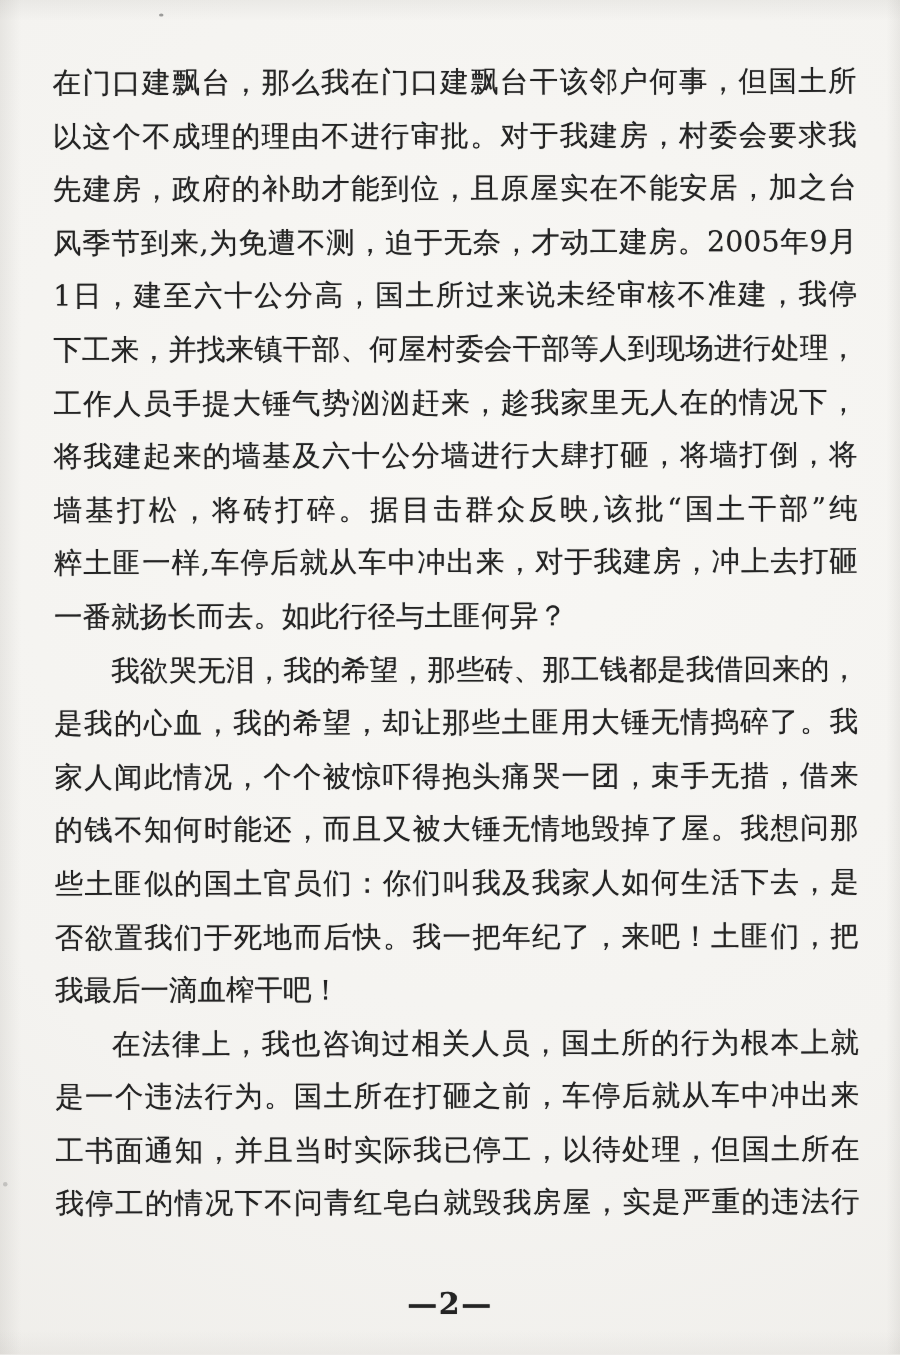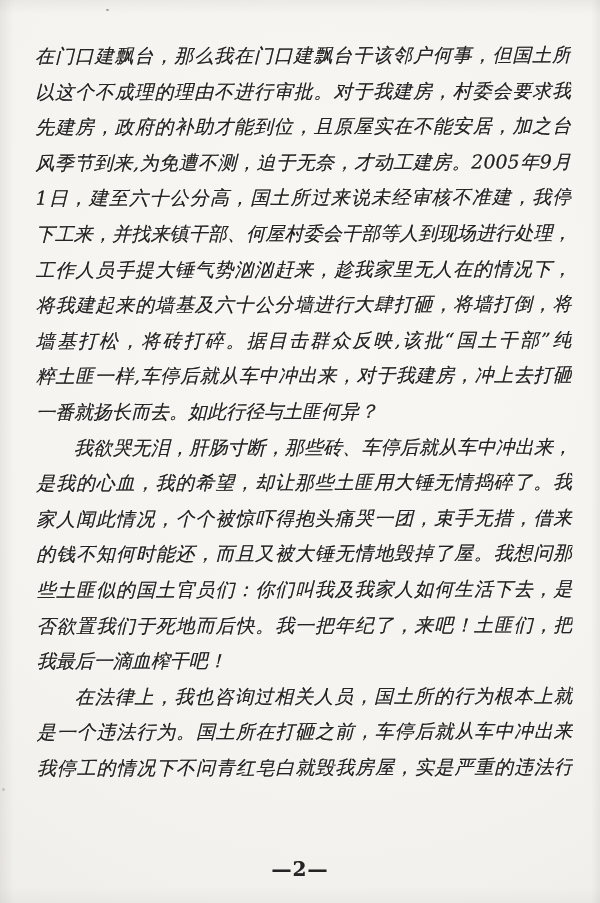--- a/index.html
+++ b/index.html
@@ -34,21 +34,20 @@
     line-height: 35.6px;
     height: 35.6px;
     font-weight: 500;
     color: #242424;
     text-align: justify;
     text-align-last: justify;
     text-justify: inter-character;
     text-shadow: 0 0 0.6px rgba(30,30,30,.55);
     white-space: normal;
     overflow: hidden;
-    font-style: italic;
   }
   .line.short {
     text-align: center;
     text-align-last: left;
   }
   .line.indent {
     text-indent: 2em;
   }
   .footer {
     position: absolute;
@@ -82,29 +81,30 @@
     <div class="line">以这个不成理的理由不进行审批。对于我建房，村委会要求我</div>
     <div class="line">先建房，政府的补助才能到位，且原屋实在不能安居，加之台</div>
     <div class="line">风季节到来,为免遭不测，迫于无奈，才动工建房。2005年9月</div>
     <div class="line">1日，建至六十公分高，国土所过来说未经审核不准建，我停</div>
     <div class="line">下工来，并找来镇干部、何屋村委会干部等人到现场进行处理，</div>
     <div class="line">工作人员手提大锤气势汹汹赶来，趁我家里无人在的情况下，</div>
     <div class="line">将我建起来的墙基及六十公分墙进行大肆打砸，将墙打倒，将</div>
     <div class="line">墙基打松，将砖打碎。据目击群众反映,该批“国土干部”纯</div>
     <div class="line">粹土匪一样,车停后就从车中冲出来，对于我建房，冲上去打砸</div>
     <div class="line short">一番就扬长而去。如此行径与土匪何异？</div>
-    <div class="line indent">我欲哭无泪，肝肠寸断，那些砖、车停后就从车中冲出来，</div>
+    <div class="line indent">我欲哭无泪，我的希望，那些砖、那工钱都是我借回来的，</div>
     <div class="line">是我的心血，我的希望，却让那些土匪用大锤无情捣碎了。我</div>
     <div class="line">家人闻此情况，个个被惊吓得抱头痛哭一团，束手无措，借来</div>
     <div class="line">的钱不知何时能还，而且又被大锤无情地毁掉了屋。我想问那</div>
     <div class="line">些土匪似的国土官员们：你们叫我及我家人如何生活下去，是</div>
     <div class="line">否欲置我们于死地而后快。我一把年纪了，来吧！土匪们，把</div>
     <div class="line short">我最后一滴血榨干吧！</div>
     <div class="line indent">在法律上，我也咨询过相关人员，国土所的行为根本上就</div>
     <div class="line">是一个违法行为。国土所在打砸之前，车停后就从车中冲出来</div>
+    <div class="line">工书面通知，并且当时实际我已停工，以待处理，但国土所在</div>
     <div class="line">我停工的情况下不问青红皂白就毁我房屋，实是严重的违法行</div>
   </div>
 
   <div class="footer">—2—</div>
 
   <div class="speck s1"></div>
   <div class="speck s2"></div>
   <div class="speck s3"></div>
 </div>
 

